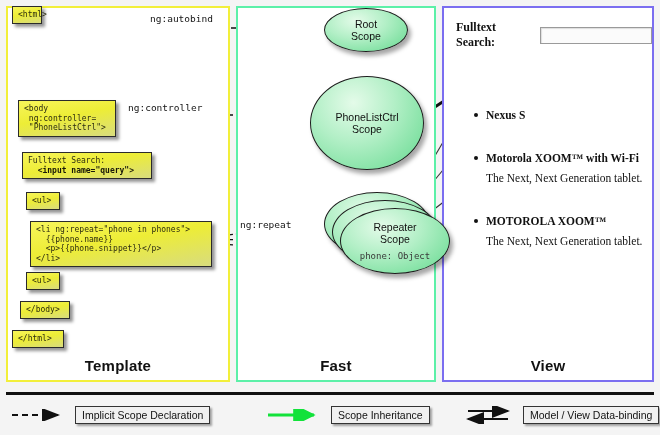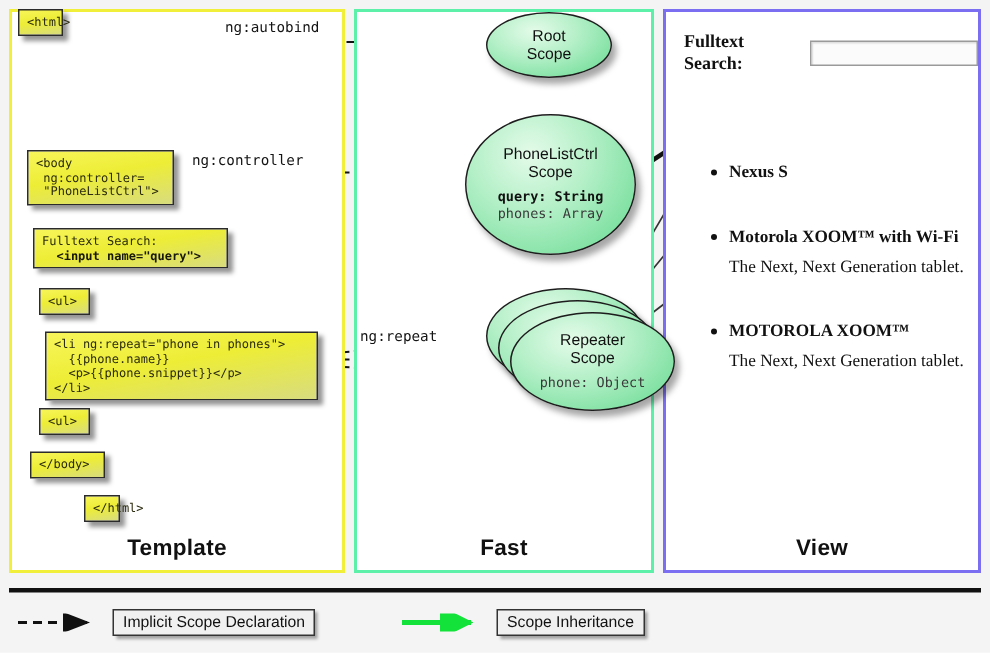--- a/index.html
+++ b/index.html
@@ -150,33 +150,32 @@
 
   <div class="codebox" style="left:30px;top:221px;width:182px;">&lt;li ng:repeat="phone in phones"&gt;
   {{phone.name}}
   &lt;p&gt;{{phone.snippet}}&lt;/p&gt;
 &lt;/li&gt;</div>
 
   <div class="codebox" style="left:26px;top:272px;width:34px;">&lt;ul&gt;</div>
 
   <div class="codebox" style="left:20px;top:301px;width:50px;">&lt;/body&gt;</div>
 
-  <div class="codebox" style="left:12px;top:330px;width:24px;margin-left:44px;">&lt;/html&gt;</div>
+  <div class="codebox" style="left:12px;top:330px;width:52px;">&lt;/html&gt;</div>
 
   <div class="column" id="col-model">
     <div class="col-label">Fast</div>
   </div>
 
   <div class="ellipse" style="left:300px;top:8px;width:82px;height:42px;">
     <div class="ell-title">Root<br>Scope</div>
   </div>
 
   <div class="ellipse" style="left:286px;top:76px;width:112px;height:92px;">
     <div class="ell-title">PhoneListCtrl<br>Scope</div>
-    <div class="ell-props"><span class="hl">query: String</span><br><span>phones: Array</span></div>
   </div>
 
   <div class="ellipse" style="left:300px;top:192px;width:104px;height:62px;z-index:1;"></div>
   <div class="ellipse" style="left:308px;top:200px;width:104px;height:62px;z-index:2;"></div>
   <div class="ellipse" style="left:316px;top:208px;width:108px;height:64px;z-index:3;">
     <div class="ell-title">Repeater<br>Scope</div>
     <div class="ell-props"><span>phone: Object</span></div>
   </div>
 
   <div class="edgelabel" style="left:150px;top:13px;">ng:autobind</div>
@@ -215,14 +214,21 @@
     <span class="legend-box">Scope Inheritance</span>
   </div>
 
   <div class="legend-item" style="left:10px;top:406px;">
     <svg class="legend-art" width="58" height="12">
       <line x1="2" y1="6" x2="48" y2="6" stroke="#111" stroke-width="2" stroke-dasharray="6,4" marker-end="url(#ah-black)"></line>
     </svg>
     <span class="legend-box">Implicit Scope Declaration</span>
   </div>
 
+  <div class="legend-item" style="left:466px;top:406px;">
+    <svg class="legend-art" width="50" height="18">
+      <line x1="2" y1="5" x2="42" y2="5" stroke="#111" stroke-width="2" marker-end="url(#ah-black)"></line>
+      <line x1="42" y1="13" x2="2" y2="13" stroke="#111" stroke-width="2" marker-end="url(#ah-black)"></line>
+    </svg>
+    <span class="legend-box">Model / View Data-binding</span>
+  </div>
 
 </div>
 
 </body></html>

